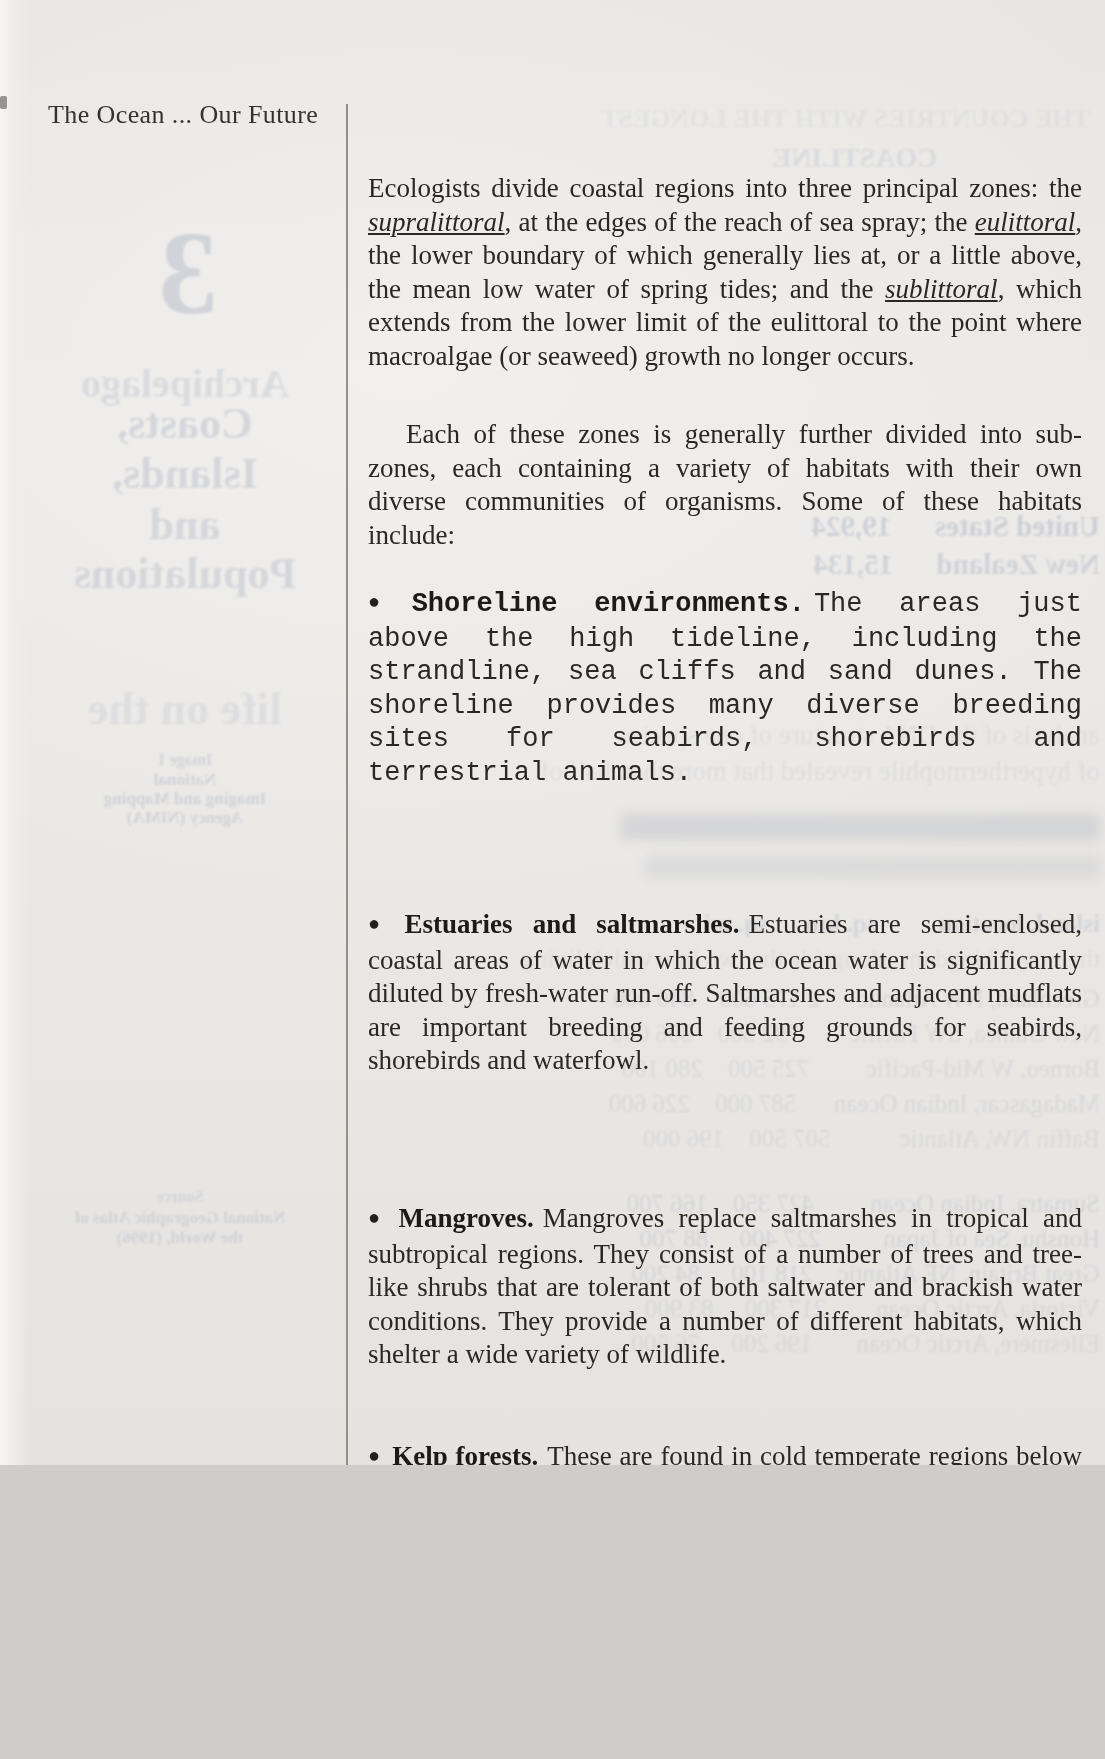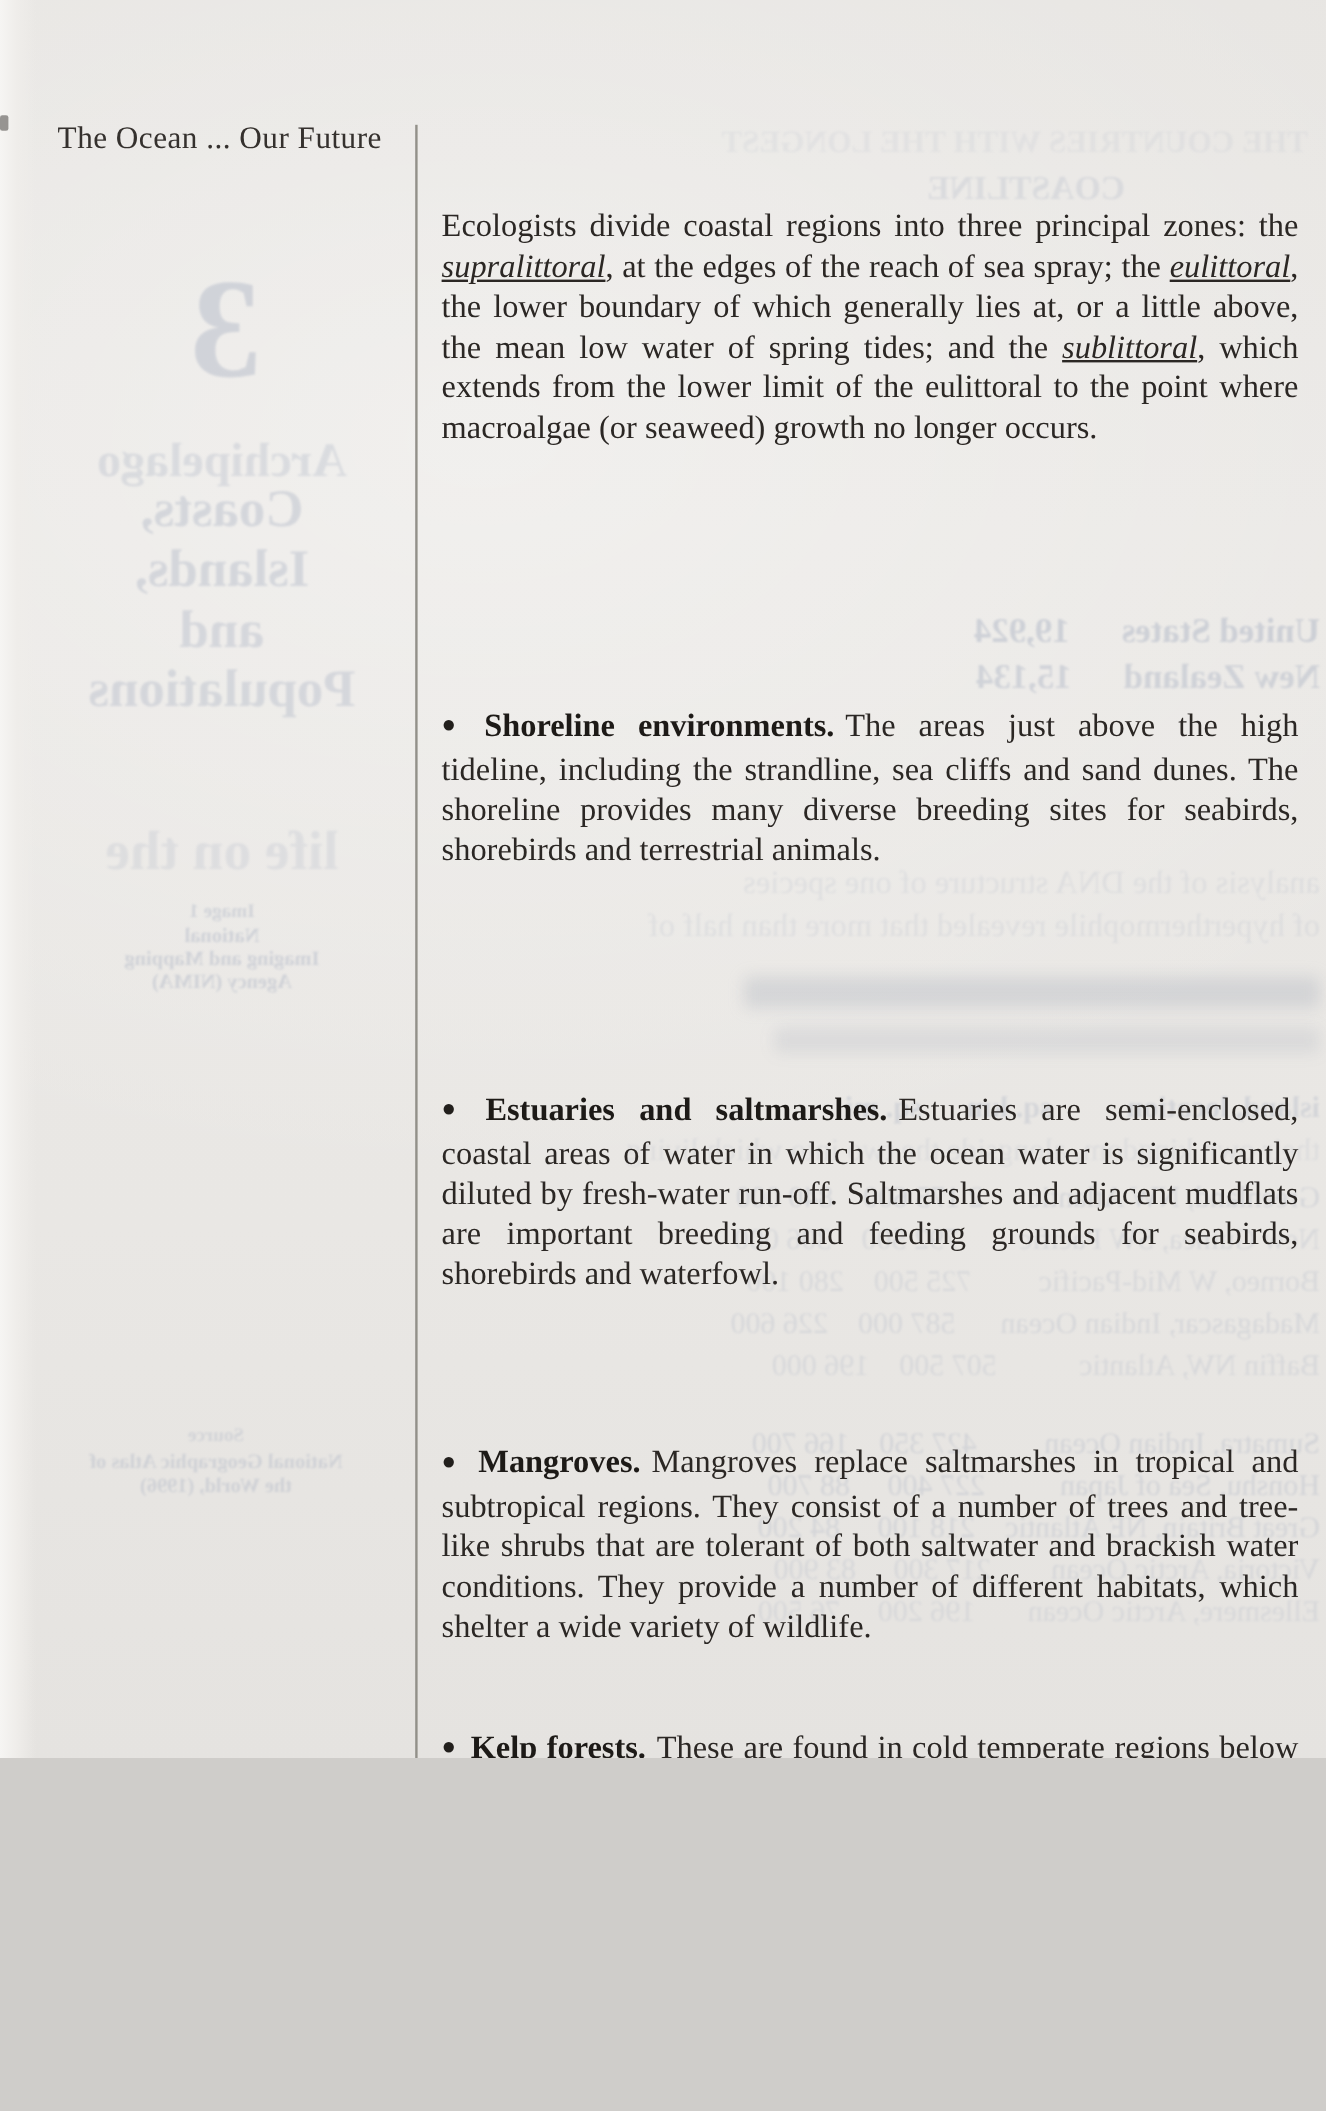--- a/index.html
+++ b/index.html
@@ -99,22 +99,23 @@
   <div class="ghost" style="left:615px;top:1260px;width:485px;font-size:25px;opacity:.30;">Great Britain, NE Atlantic    218 100     84 200</div>
   <div class="ghost" style="left:615px;top:1295px;width:485px;font-size:25px;opacity:.26;">Victoria, Arctic Ocean        217 300     83 900</div>
   <div class="ghost" style="left:615px;top:1330px;width:485px;font-size:25px;opacity:.24;">Ellesmere, Arctic Ocean       196 200     76 500</div>
 
   <div class="running-head">The Ocean ... Our Future</div>
   <div class="rule"></div>
 
 
   <p class="col bodytext" style="top:172px;"><span>Ecologists divide coastal regions into three principal zones: the </span><span class="ital">supralittoral</span><span>, at the edges of the reach of sea spray; the </span><span class="ital">eulittoral</span><span>, the lower boundary of which generally lies at, or a little above, the mean low water of spring tides; and the </span><span class="ital">sublittoral</span><span>, which extends from the lower limit of the eulittoral to the point where macroalgae (or seaweed) growth no longer occurs.</span></p>
 
+  <p class="col bodytext indent" style="top:418px;">Each of these zones is generally further divided into sub-zones, each containing a variety of habitats with their own diverse communities of organisms. Some of these habitats include:</p>
 
-  <div class="col bodytext" style="top:588px;"><span class="bullet">●</span><span class="h-title">Shoreline environments.</span><span>The areas just above the high tideline, including the strandline, sea cliffs and sand dunes. The shoreline provides many diverse breeding sites for seabirds, shorebirds and terrestrial animals.</span></div>
+  <div class="col bodytext" style="top:588px;font-family:Liberation Mono, monospace;"><span class="bullet">●</span><span class="h-title">Shoreline environments.</span><span>The areas just above the high tideline, including the strandline, sea cliffs and sand dunes. The shoreline provides many diverse breeding sites for seabirds, shorebirds and terrestrial animals.</span></div>
 
 
   <div class="col bodytext" style="top:908px;"><span class="bullet">●</span><span class="h-title">Estuaries and saltmarshes.</span><span>Estuaries are semi-enclosed, coastal areas of water in which the ocean water is significantly diluted by fresh-water run-off. Saltmarshes and adjacent mudflats are important breeding and feeding grounds for seabirds, shorebirds and waterfowl.</span></div>
 
   <div class="col bodytext" style="top:1202px;"><span class="bullet">●</span><span class="h-title">Mangroves.</span><span>Mangroves replace saltmarshes in tropical and subtropical regions. They consist of a number of trees and tree-like shrubs that are tolerant of both saltwater and brackish water conditions. They provide a number of different habitats, which shelter a wide variety of wildlife.</span></div>
 
   <div class="col bodytext" style="top:1440px;"><span class="bullet">●</span><span class="h-title">Kelp forests.</span><span>These are found in cold temperate regions below 20 °C (68 °F). They start at the low water mark and extend into sub-tidal areas. Kelp is the name for large brown algae, up to 50 m (165 ft) in length, which have their own associated plant and animal communities.</span></div>
 
   <div class="page-number">174</div>
 

